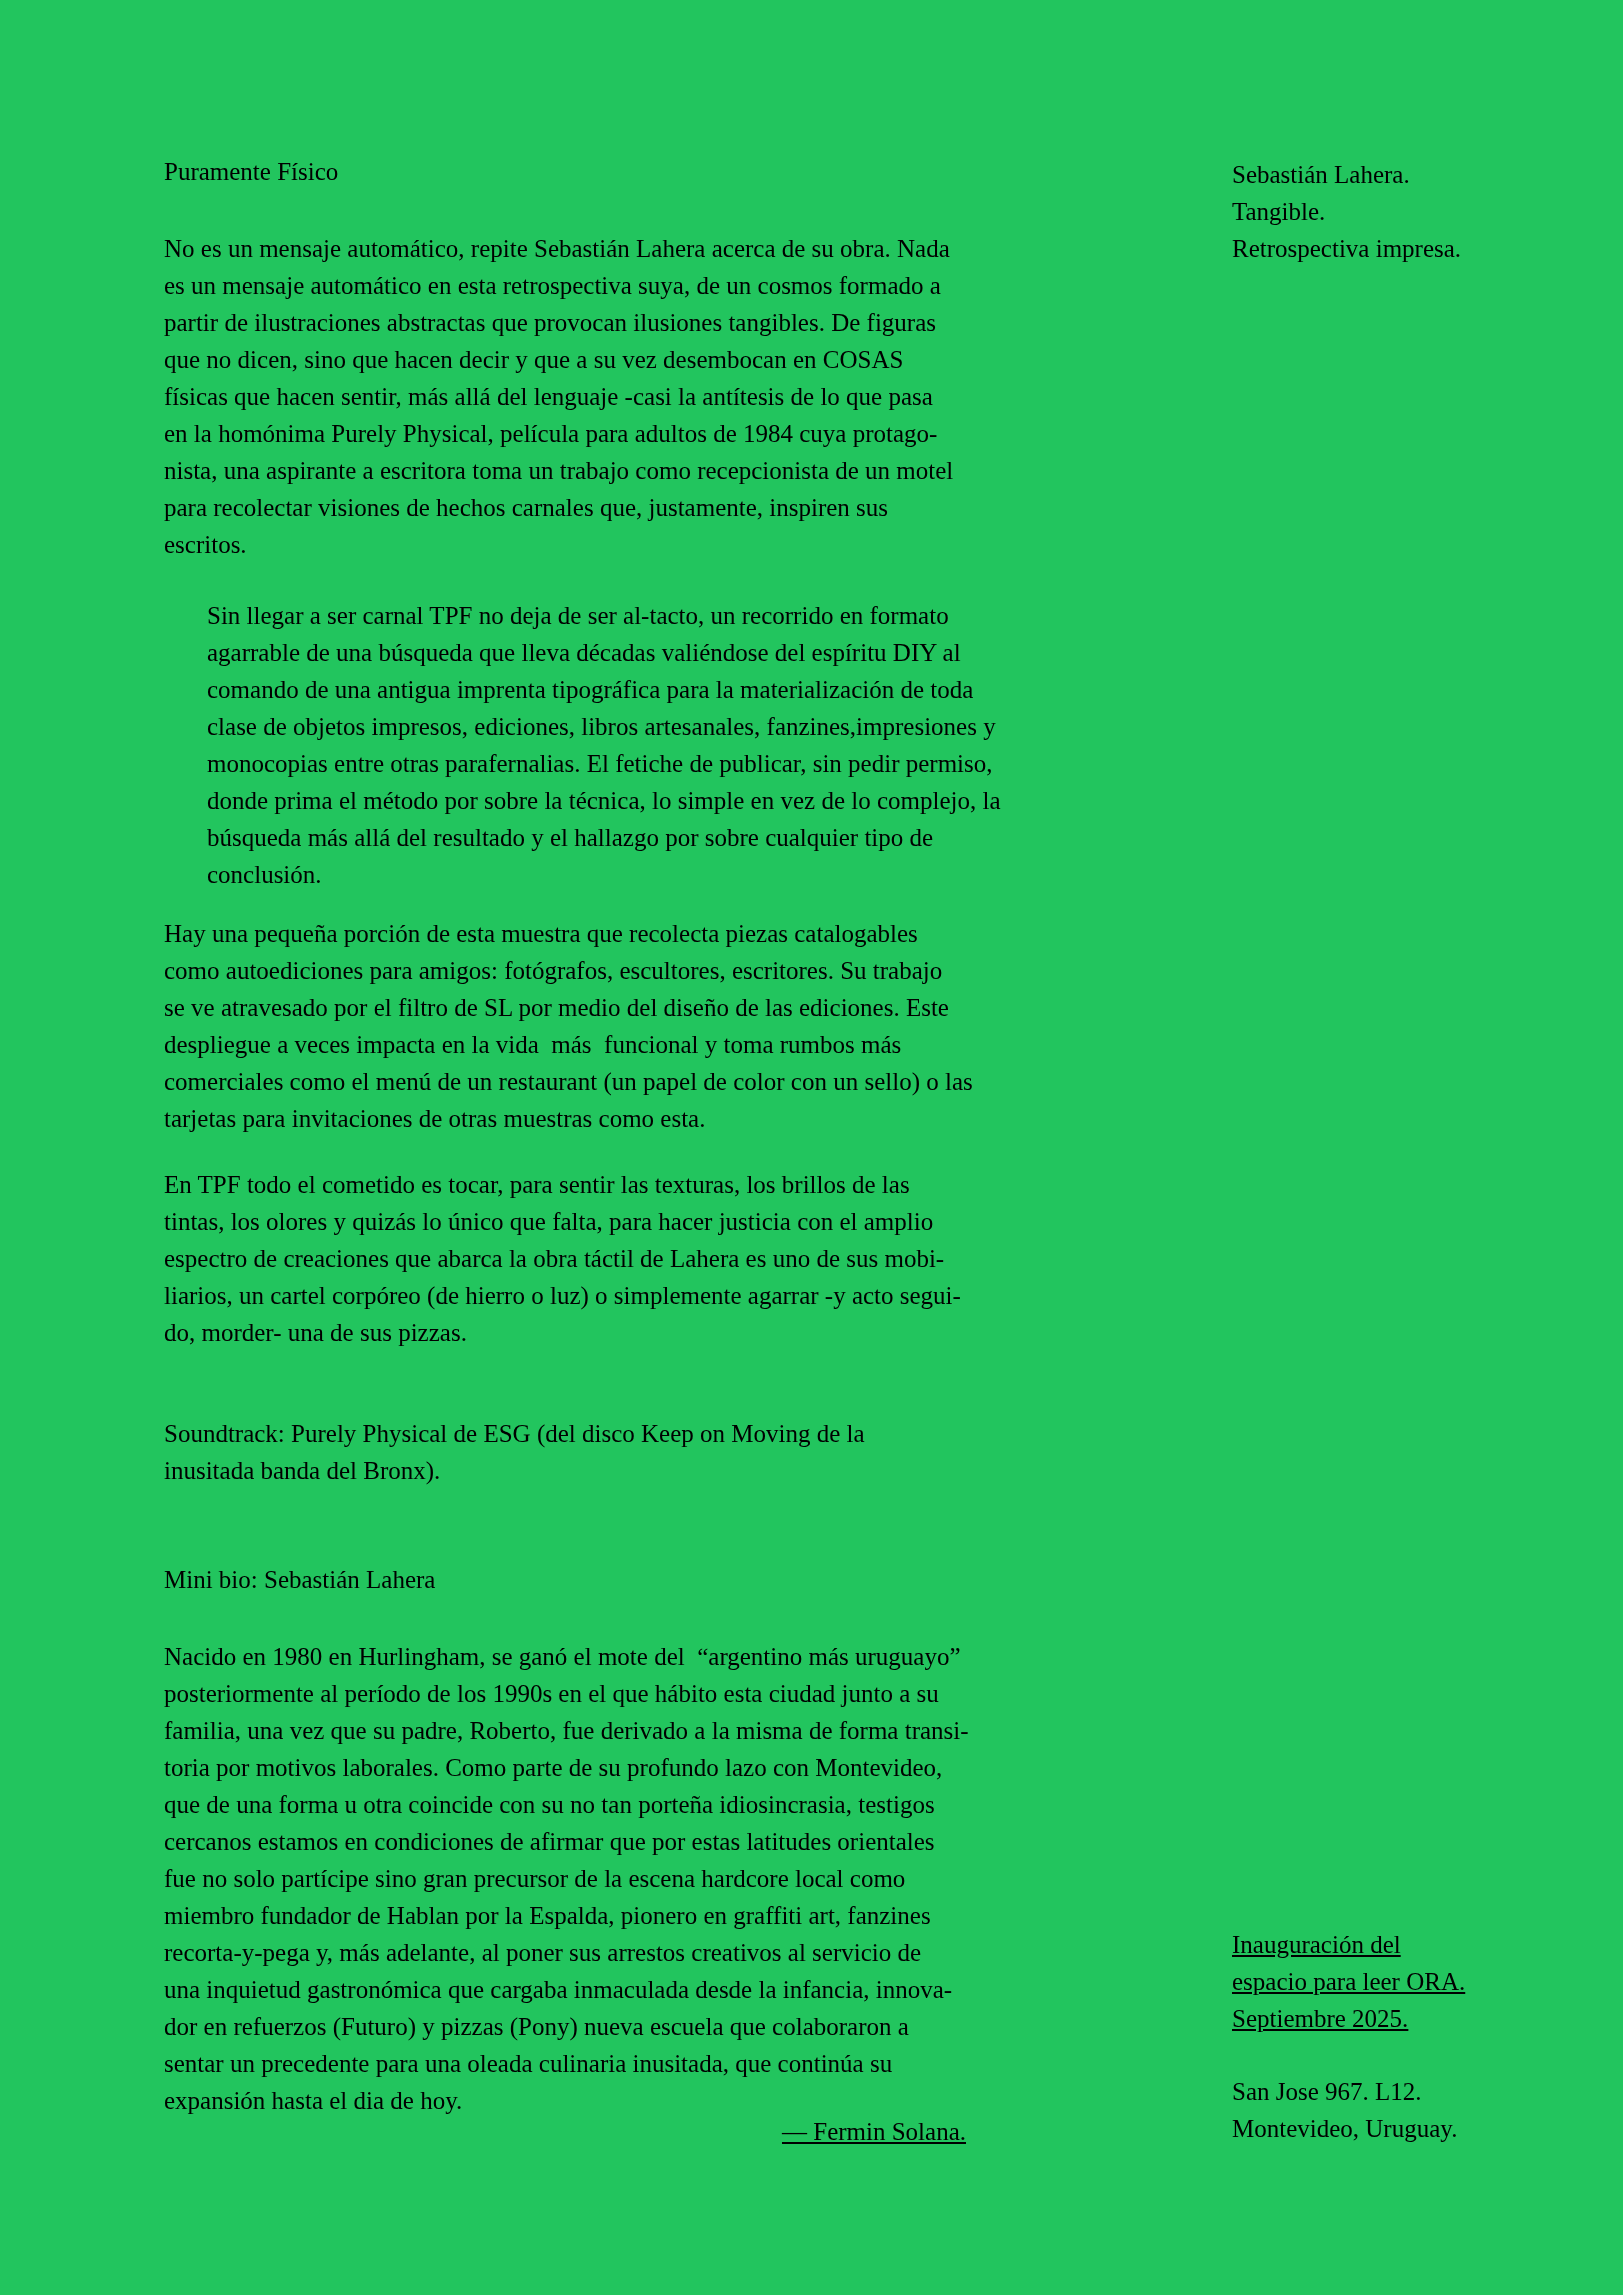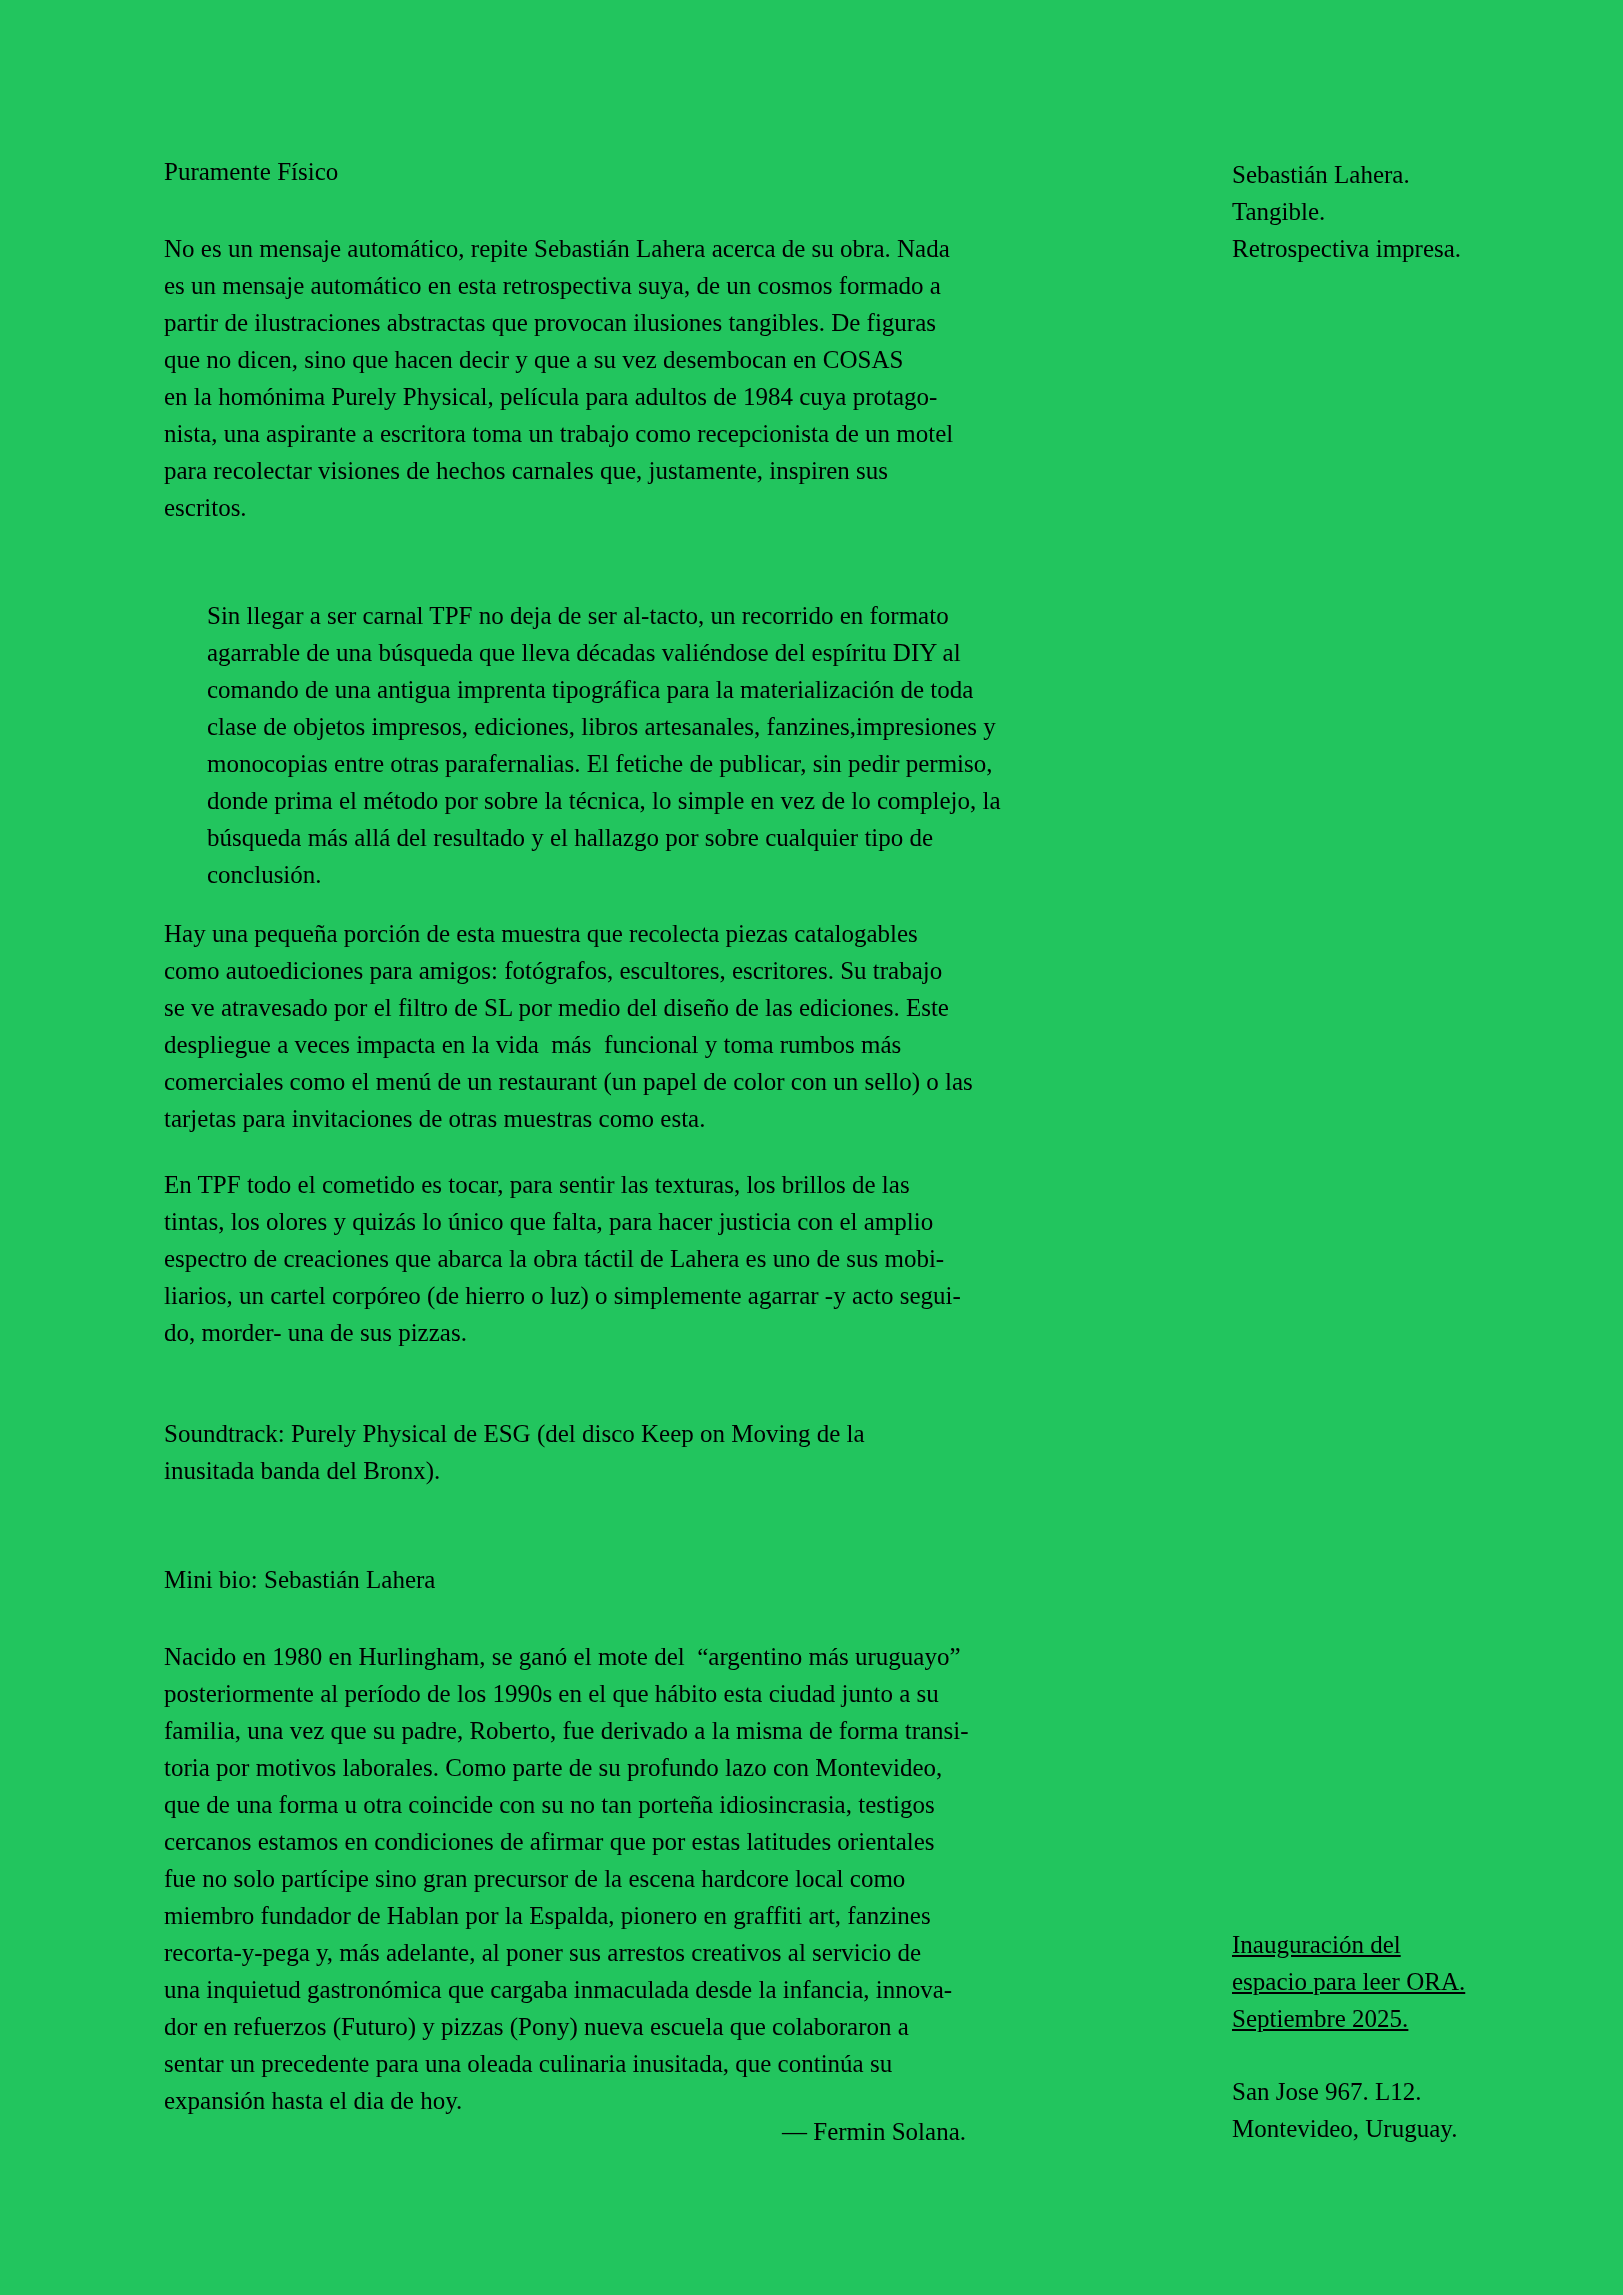--- a/index.html
+++ b/index.html
@@ -36,34 +36,36 @@
   .line {
     white-space: pre;
   }
   .title {
     font-size: 25px;
     font-weight: 400;
   }
   .signature {
     text-align: right;
     white-space: pre;
+    text-decoration: underline;
   }
 </style>
 </head>
 <body>
 
 <div class="page">
 
   <h1 class="block main-block title" style="top:153px;">Puramente Físico</h1>
 
   <div class="block main-block" style="top:230px;">
       <div class="line">No es un mensaje automático, repite Sebastián Lahera acerca de su obra. Nada</div>
       <div class="line">es un mensaje automático en esta retrospectiva suya, de un cosmos formado a</div>
       <div class="line">partir de ilustraciones abstractas que provocan ilusiones tangibles. De figuras</div>
       <div class="line">que no dicen, sino que hacen decir y que a su vez desembocan en COSAS</div>
+      <div class="line">físicas que hacen sentir, más allá del lenguaje -casi la antítesis de lo que pasa</div>
       <div class="line">en la homónima Purely Physical, película para adultos de 1984 cuya protago-</div>
       <div class="line">nista, una aspirante a escritora toma un trabajo como recepcionista de un motel</div>
       <div class="line">para recolectar visiones de hechos carnales que, justamente, inspiren sus</div>
       <div class="line">escritos.</div>
     </div>
 
   <div class="block main-block" style="top:597px;margin-left:43px;">
       <div class="line">Sin llegar a ser carnal TPF no deja de ser al-tacto, un recorrido en formato</div>
       <div class="line">agarrable de una búsqueda que lleva décadas valiéndose del espíritu DIY al</div>
       <div class="line">comando de una antigua imprenta tipográfica para la materialización de toda</div>

